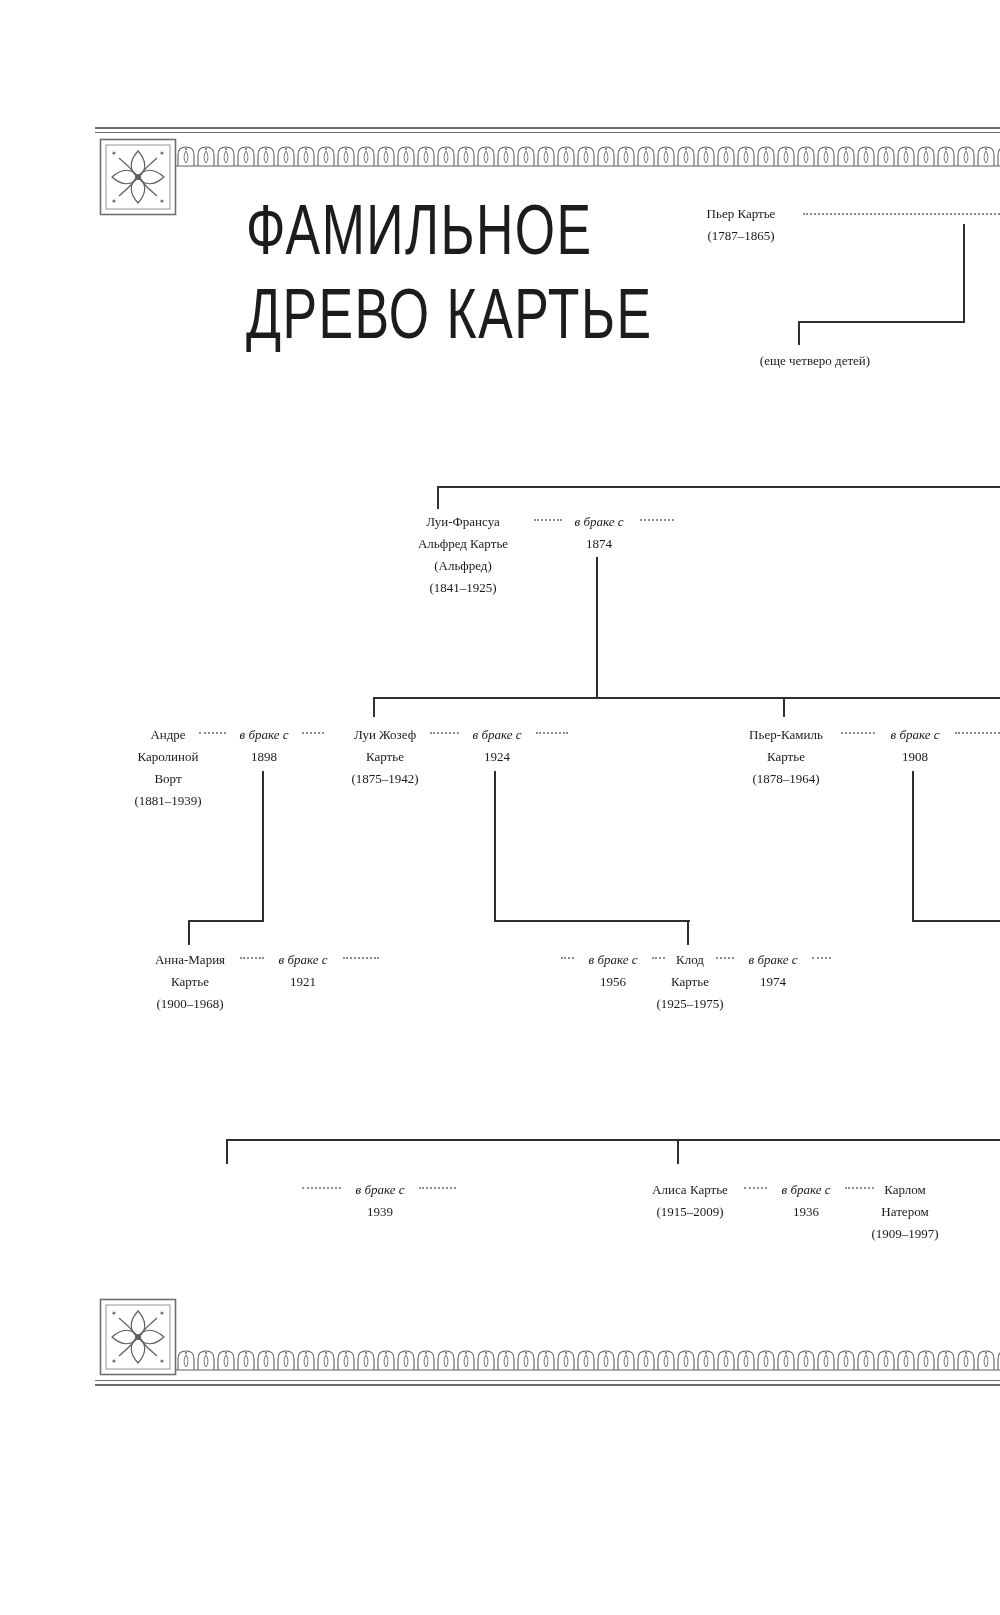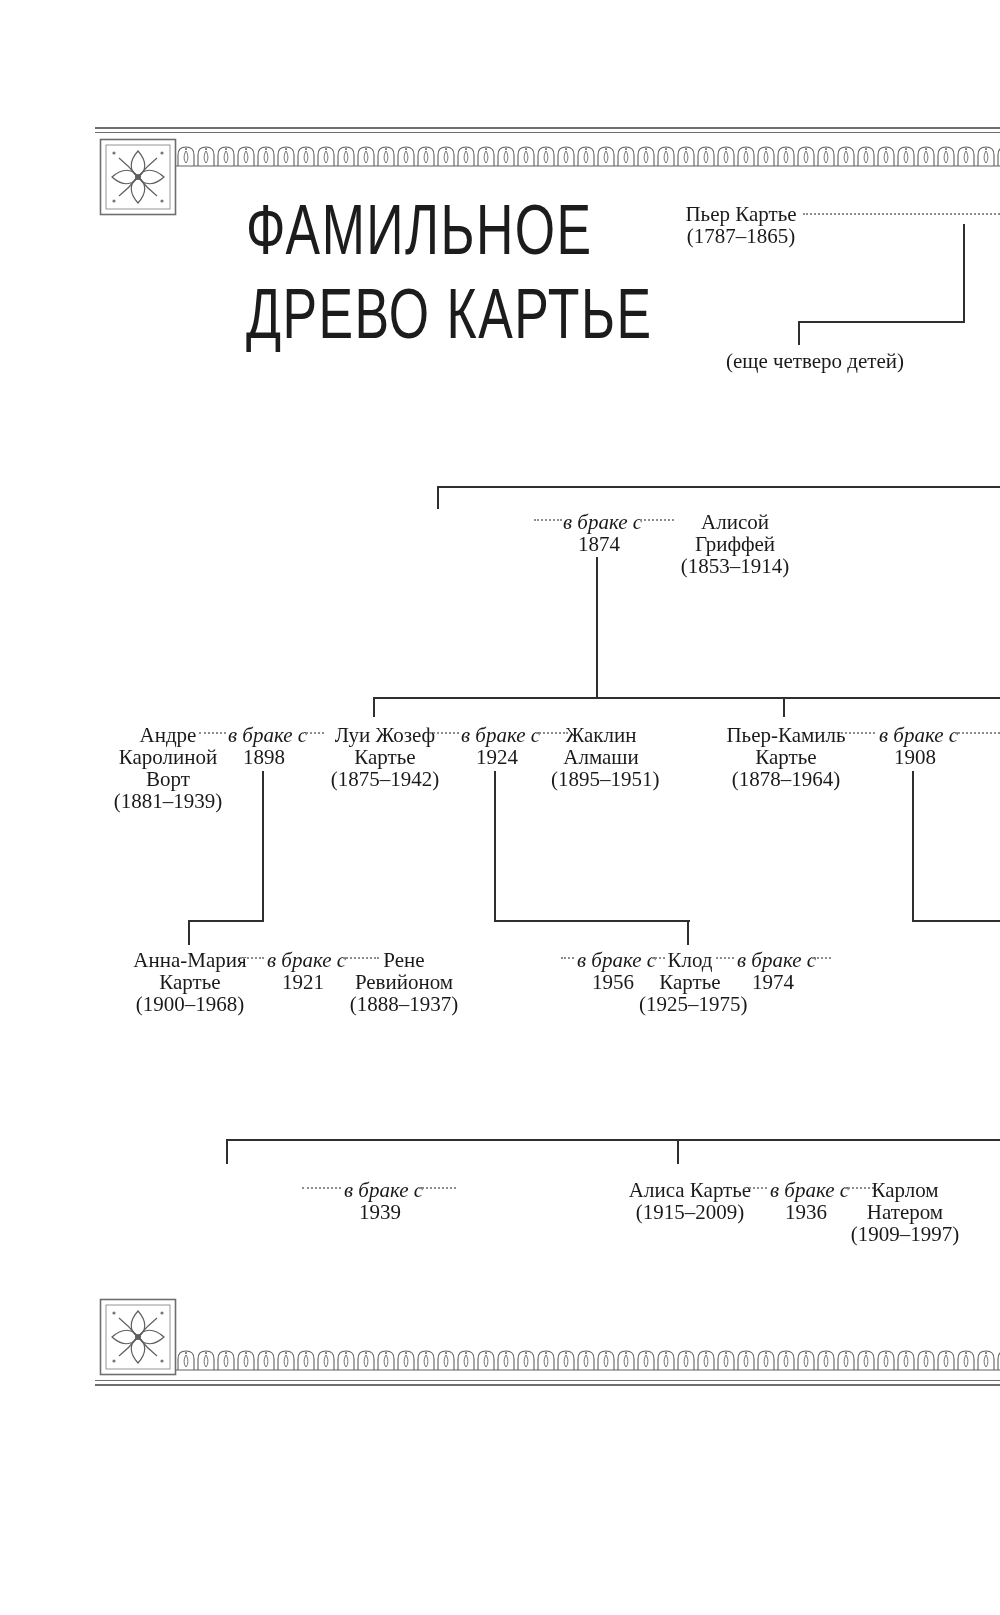--- a/index.html
+++ b/index.html
@@ -17,21 +17,21 @@
   .title {
     position:absolute; left:190px; top:188px; width:430px;
     text-align:center; font-family:"Liberation Sans", sans-serif;
     font-size:70px; line-height:84px; letter-spacing:2px; color:#1c1c1c;
     transform:scaleX(0.74); transform-origin:50% 0;
     white-space:nowrap;
   }
   
   .node, .marr, .note {
     position:absolute; text-align:center;
-    font-size:21px; line-height:22px; color:#1a1a1a;
+    font-size:13px; line-height:22px; color:#1a1a1a;
   }
   .ln { display:block; white-space:nowrap; }
   .mlabel { display:block; font-style:italic; white-space:nowrap; }
   .myear { display:block; white-space:nowrap; }
   .note { white-space:nowrap; }
   
   .v { position:absolute; width:2px; background:#2f2f2f; }
   .h { position:absolute; height:2px; background:#2f2f2f; }
   .dots { position:absolute; height:0; border-top:2px dotted #8d8d8d; }
 </style>
@@ -124,31 +124,32 @@
   <div class="dots" style="left:803px; top:213px; width:197px;"></div>
 
   <div class="v" style="left:963px; top:224px; height:99px;"></div>
   <div class="h" style="left:798px; top:321px; width:167px;"></div>
   <div class="v" style="left:798px; top:321px; height:24px;"></div>
   <div class="note" style="left:715px; top:350px; width:200px;">(еще четверо детей)</div>
 
   <div class="h" style="left:437px; top:486px; width:563px;"></div>
   <div class="v" style="left:437px; top:486px; height:23px;"></div>
 
+  <div class="node" style="left:395px; top:511px; width:136px;">
+      <span class="ln">Луи-Франсуа</span>
+      <span class="ln">Альфред Картье</span>
+      <span class="ln">(Альфред)</span>
+      <span class="ln">(1841–1925)</span>
+    </div>
   <div class="dots" style="left:534px; top:519px; width:28px;"></div>
   <div class="marr" style="left:563px; top:511px; width:72px;">
     <span class="mlabel">в браке с</span>
     <span class="myear">1874</span>
   </div>
   <div class="dots" style="left:640px; top:519px; width:34px;"></div>
-  <div class="node" style="left:676px; top:511px; width:118px;">
-      <span class="ln">Алисой</span>
-      <span class="ln">Гриффей</span>
-      <span class="ln">(1853–1914)</span>
-    </div>
 
   <div class="v" style="left:596px; top:557px; height:142px;"></div>
   <div class="h" style="left:373px; top:697px; width:627px;"></div>
   <div class="v" style="left:373px; top:697px; height:20px;"></div>
   <div class="v" style="left:783px; top:697px; height:20px;"></div>
 
   <div class="node" style="left:108px; top:724px; width:120px;">
       <span class="ln">Андре</span>
       <span class="ln">Каролиной</span>
       <span class="ln">Ворт</span>
@@ -164,25 +165,20 @@
       <span class="ln">Луи Жозеф</span>
       <span class="ln">Картье</span>
       <span class="ln">(1875–1942)</span>
     </div>
   <div class="dots" style="left:430px; top:732px; width:29px;"></div>
   <div class="marr" style="left:461px; top:724px; width:72px;">
     <span class="mlabel">в браке с</span>
     <span class="myear">1924</span>
   </div>
   <div class="dots" style="left:536px; top:732px; width:32px;"></div>
-  <div class="node" style="left:551px; top:724px; width:100px;">
-      <span class="ln">Жаклин</span>
-      <span class="ln">Алмаши</span>
-      <span class="ln">(1895–1951)</span>
-    </div>
 
   <div class="node" style="left:723px; top:724px; width:126px;">
       <span class="ln">Пьер-Камиль</span>
       <span class="ln">Картье</span>
       <span class="ln">(1878–1964)</span>
     </div>
   <div class="dots" style="left:841px; top:732px; width:34px;"></div>
   <div class="marr" style="left:879px; top:724px; width:72px;">
     <span class="mlabel">в браке с</span>
     <span class="myear">1908</span>
@@ -204,25 +200,20 @@
       <span class="ln">Анна-Мария</span>
       <span class="ln">Картье</span>
       <span class="ln">(1900–1968)</span>
     </div>
   <div class="dots" style="left:240px; top:957px; width:24px;"></div>
   <div class="marr" style="left:267px; top:949px; width:72px;">
     <span class="mlabel">в браке с</span>
     <span class="myear">1921</span>
   </div>
   <div class="dots" style="left:343px; top:957px; width:36px;"></div>
-  <div class="node" style="left:343px; top:949px; width:122px;">
-      <span class="ln">Рене</span>
-      <span class="ln">Ревийоном</span>
-      <span class="ln">(1888–1937)</span>
-    </div>
 
   <div class="dots" style="left:561px; top:957px; width:13px;"></div>
   <div class="marr" style="left:577px; top:949px; width:72px;">
     <span class="mlabel">в браке с</span>
     <span class="myear">1956</span>
   </div>
   <div class="dots" style="left:652px; top:957px; width:13px;"></div>
   <div class="node" style="left:639px; top:949px; width:102px;">
       <span class="ln">Клод</span>
       <span class="ln">Картье</span>

